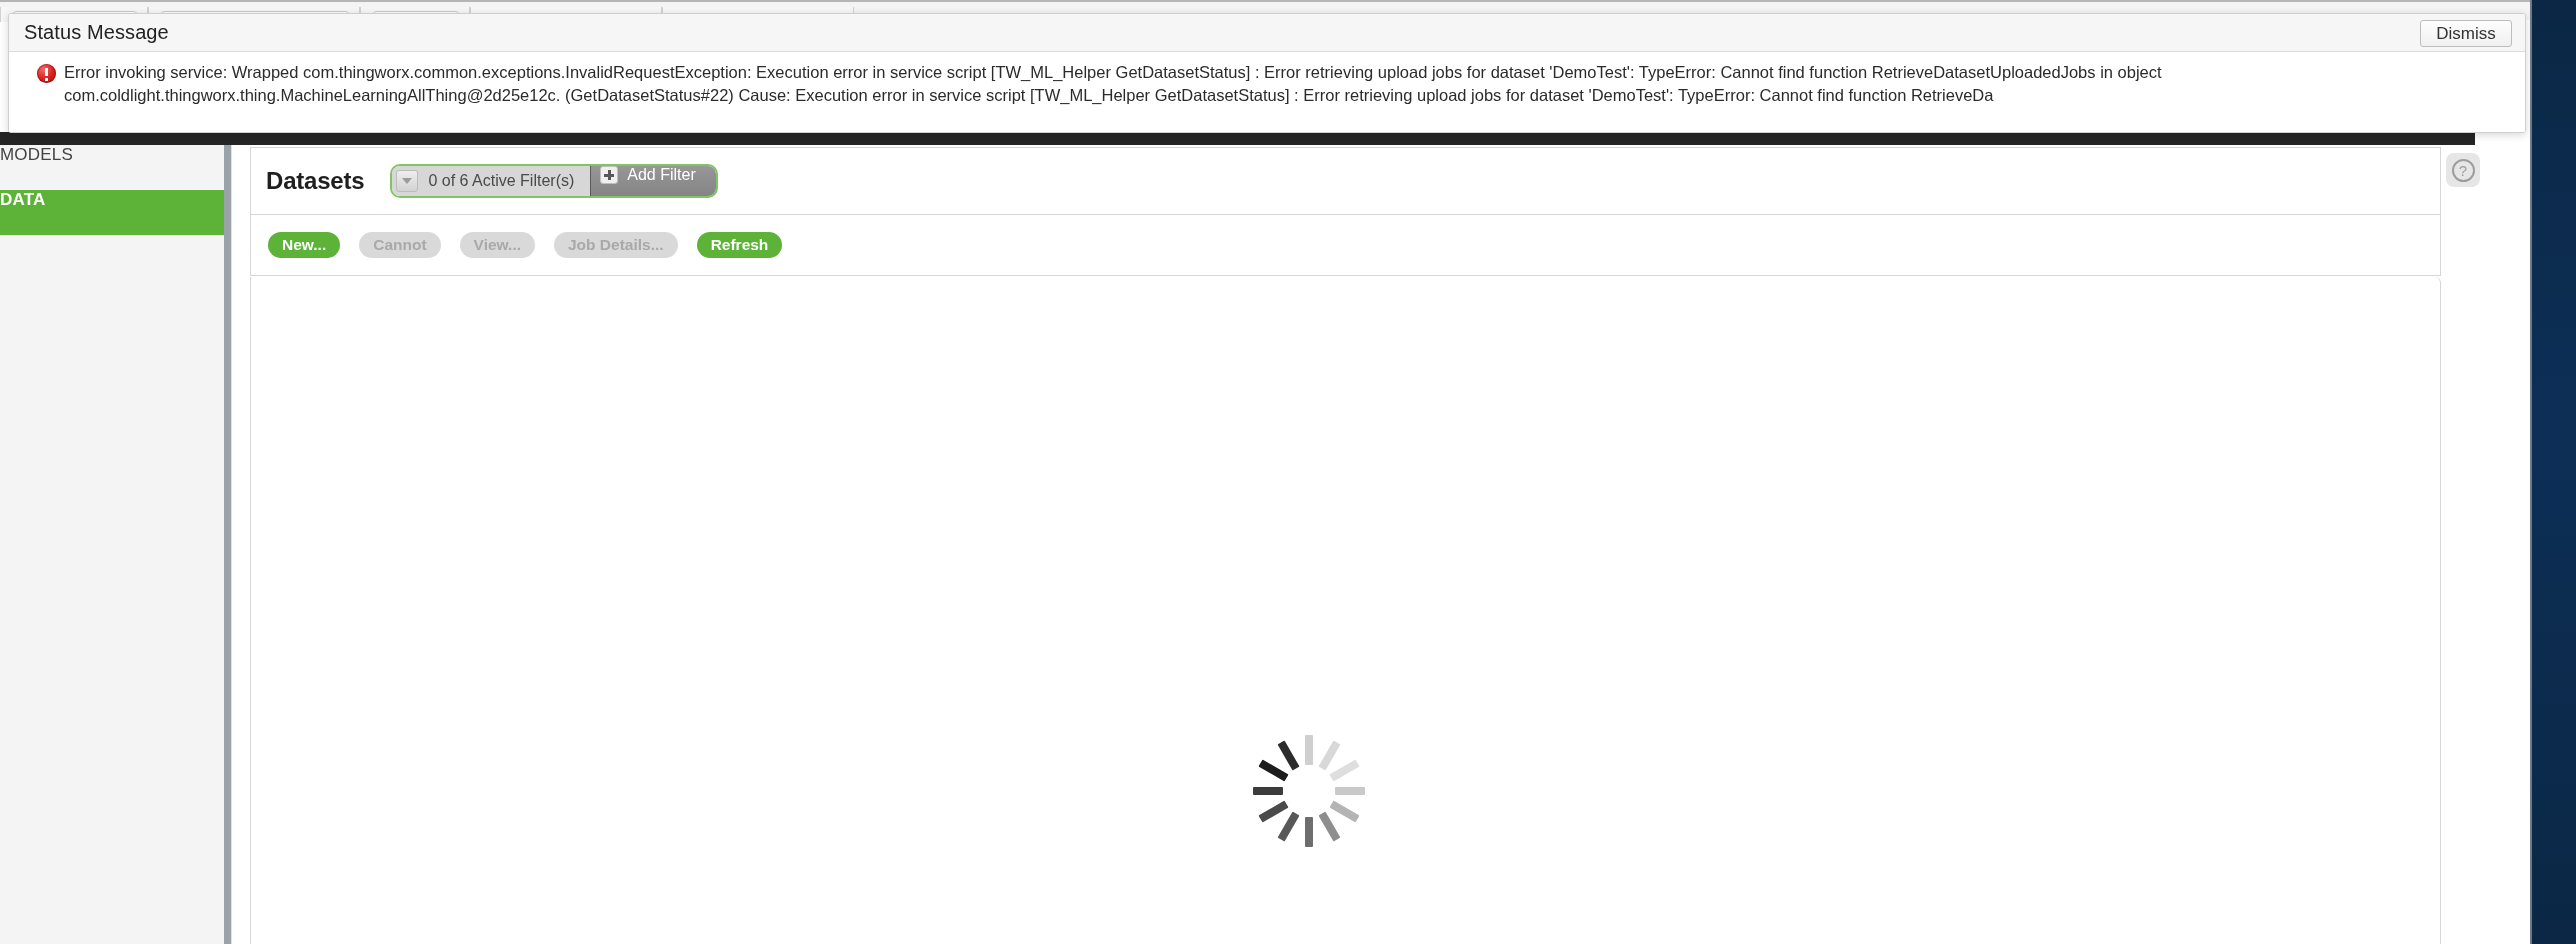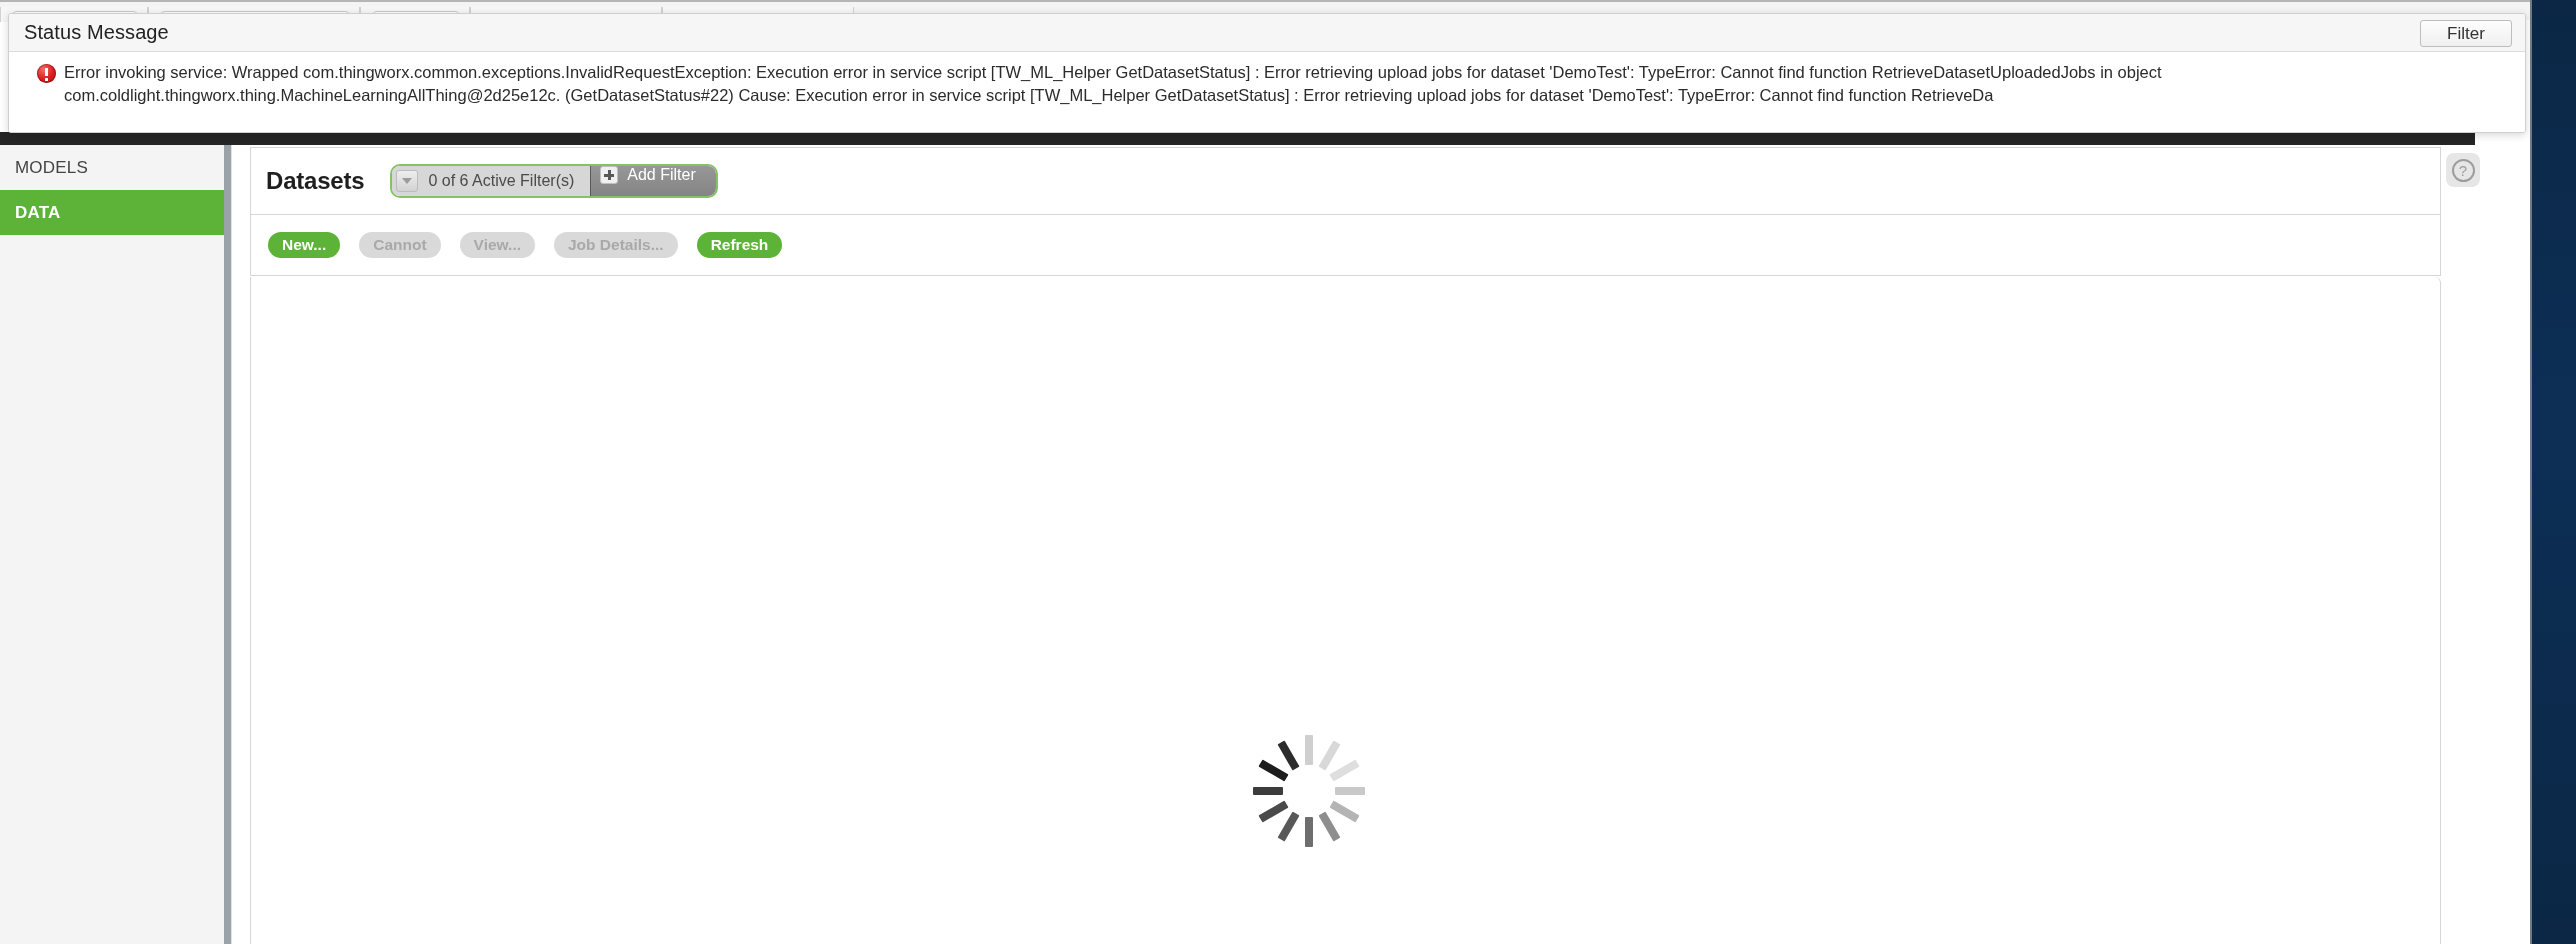--- a/index.html
+++ b/index.html
@@ -203,22 +203,21 @@
     top: 145px;
     width: 232px;
     height: 799px;
     background: #f4f4f4;
     border-right: 1px solid #e2e2e2;
     z-index: 6;
   }
   .sb-item {
     height: 45px;
     display: flex;
-    align-items: center;
-    padding-left: 15px;
+    align-items: flex-start;
     font-size: 17px;
     color: #444444;
     font-family: "Liberation Sans", sans-serif;
     cursor: pointer;
     letter-spacing: 0.2px;
   }
   .sb-item.active {
     background: #5cb338;
     color: #ffffff;
     font-weight: bold;
@@ -463,21 +462,21 @@
         </div>
       <div class="bg-cell" style="width:192px">
           <div class="bg-pill sq" style="width:172px"></div>
         </div>
     </div>
   </div>
 
   <div class="status-panel">
     <div class="status-header">
       <div class="status-title">Status Message</div>
-      <button class="dismiss-btn">Filter</button>
+      <button class="dismiss-btn">Dismiss</button>
     </div>
     <div class="status-body">
       <div class="err-row">
         <div class="err-icon"></div>
         <div class="err-text">Error invoking service: Wrapped com.thingworx.common.exceptions.InvalidRequestException: Execution error in service script [TW_ML_Helper GetDatasetStatus] : Error retrieving upload jobs for dataset 'DemoTest': TypeError: Cannot find function RetrieveDatasetUploadedJobs in object</div>
       </div>
       <div class="err-line2">com.coldlight.thingworx.thing.MachineLearningAllThing@2d25e12c. (GetDatasetStatus#22) Cause: Execution error in service script [TW_ML_Helper GetDatasetStatus] : Error retrieving upload jobs for dataset 'DemoTest': TypeError: Cannot find function RetrieveDa</div>
     </div>
   </div>
 

